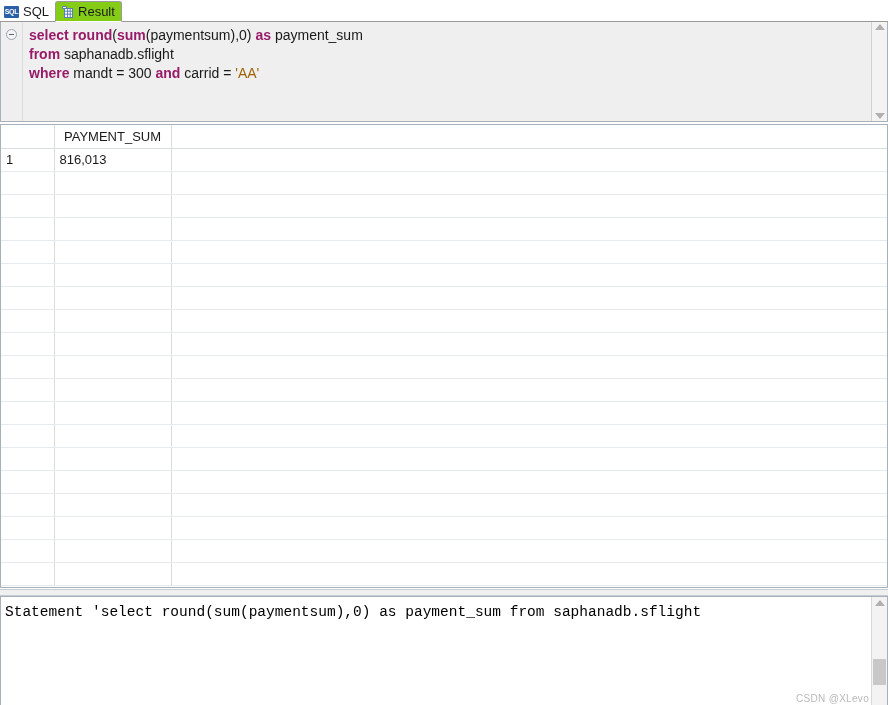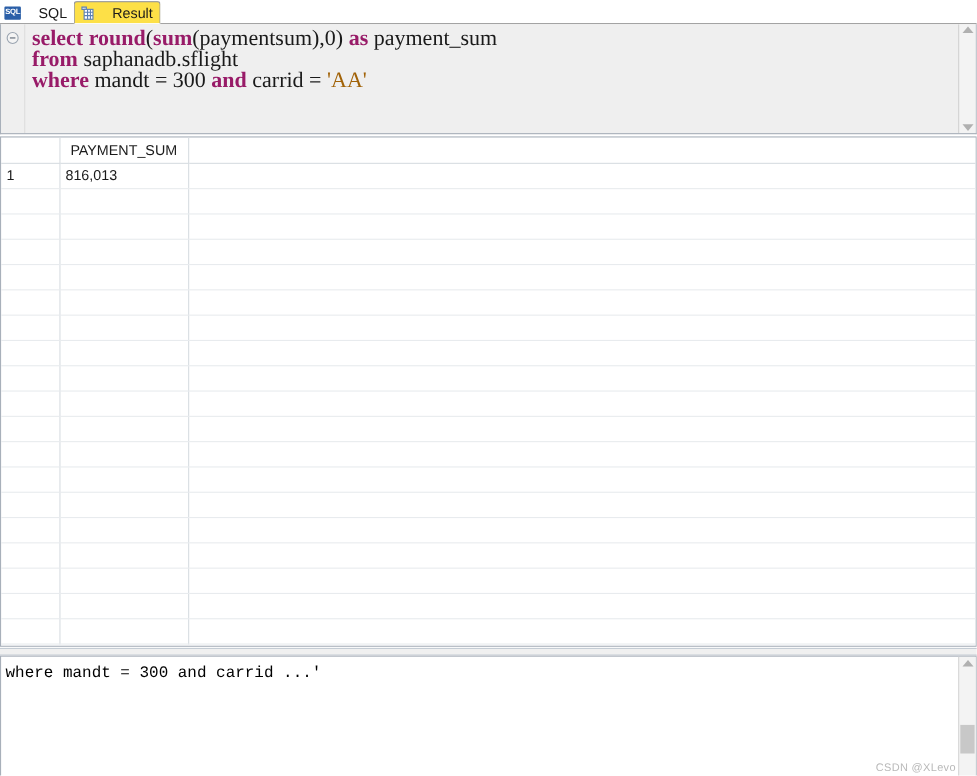--- a/index.html
+++ b/index.html
@@ -18,31 +18,31 @@
     background: #ffffff;
     display: flex;
     align-items: flex-end;
     border-bottom: 1px solid #9a9a9a;
     position: relative;
   }
   .tab {
     height: 21px;
     display: flex;
     align-items: center;
-    gap: 16px;
+    gap: 4px;
     padding: 0 6px 0 4px;
     font-size: 13px;
     color: #1a1a1a;
     background: transparent;
     border: none;
     position: relative;
     top: 1px;
   }
   .tab.active {
-    background: #fde047;
+    background: #84cc16;
     border: 1px solid #9a9a9a;
     border-bottom: 1px solid #ffffff;
     border-radius: 3px 3px 0 0;
     z-index: 3;
     text-align: right;
   }
   .tab-label { line-height: 1; white-space: nowrap; }
 
   
   .icon-sql {
@@ -95,22 +95,22 @@
   .fold-marker::before {
     content: "";
     position: absolute;
     left: 2px; right: 2px; top: 4px;
     height: 1px;
     background: #5a6472;
   }
   .code {
     flex: 1;
     padding: 4px 0 0 6px;
-    font-family: Liberation Serif, serif;
-    font-size: 20px;
+    font-family: Liberation Sans, sans-serif;
+    font-size: 14px;
     line-height: 19px;
     white-space: pre;
     color: #1a1a1a;
   }
   .kw { color: #981b68; font-weight: bold; }
   .str { color: #a16207; }
 
   .vscroll {
     width: 16px;
     background: #f3f3f3;
@@ -368,19 +368,19 @@
           <td>&nbsp;</td>
           <td class="blank">&nbsp;</td>
         </tr>
       </tbody>
   </table>
 </div>
 
 <div class="splitter"></div>
 
 <div class="console-wrap">
-  <div class="console-text" id="console-host"><div>where mandt = 300 and carrid ...'</div></div>
+  <div class="console-text" id="console-host"><div>Statement 'select round(sum(paymentsum),0) as payment_sum from saphanadb.sflight</div></div>
   <div class="console-scroll">
     <span class="arrow arrow-up"></span>
     <span class="sb-thumb"></span>
   </div>
   <div class="watermark">CSDN @XLevo</div>
 </div>
 
 </body></html>

